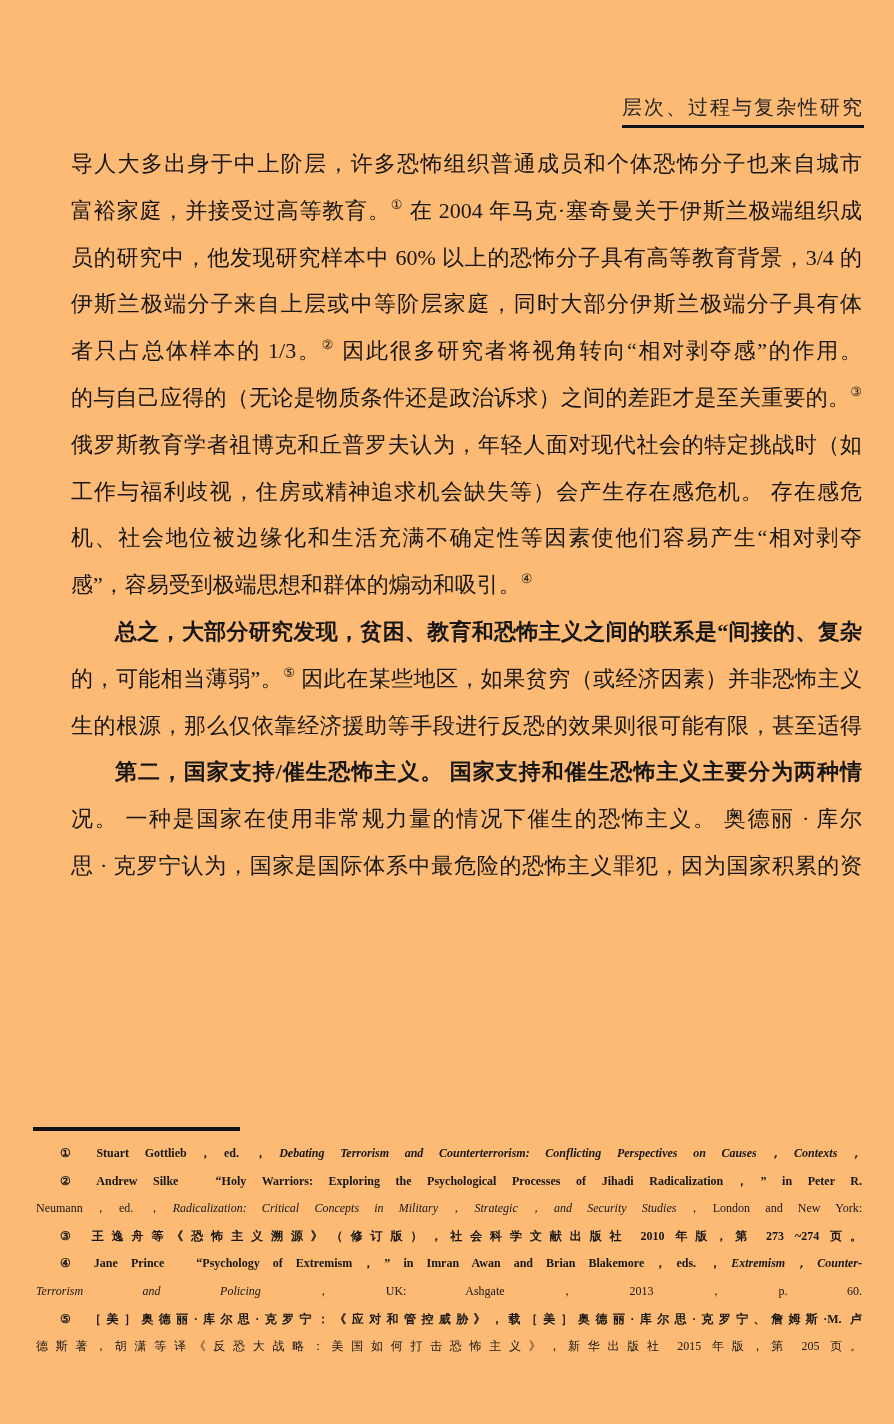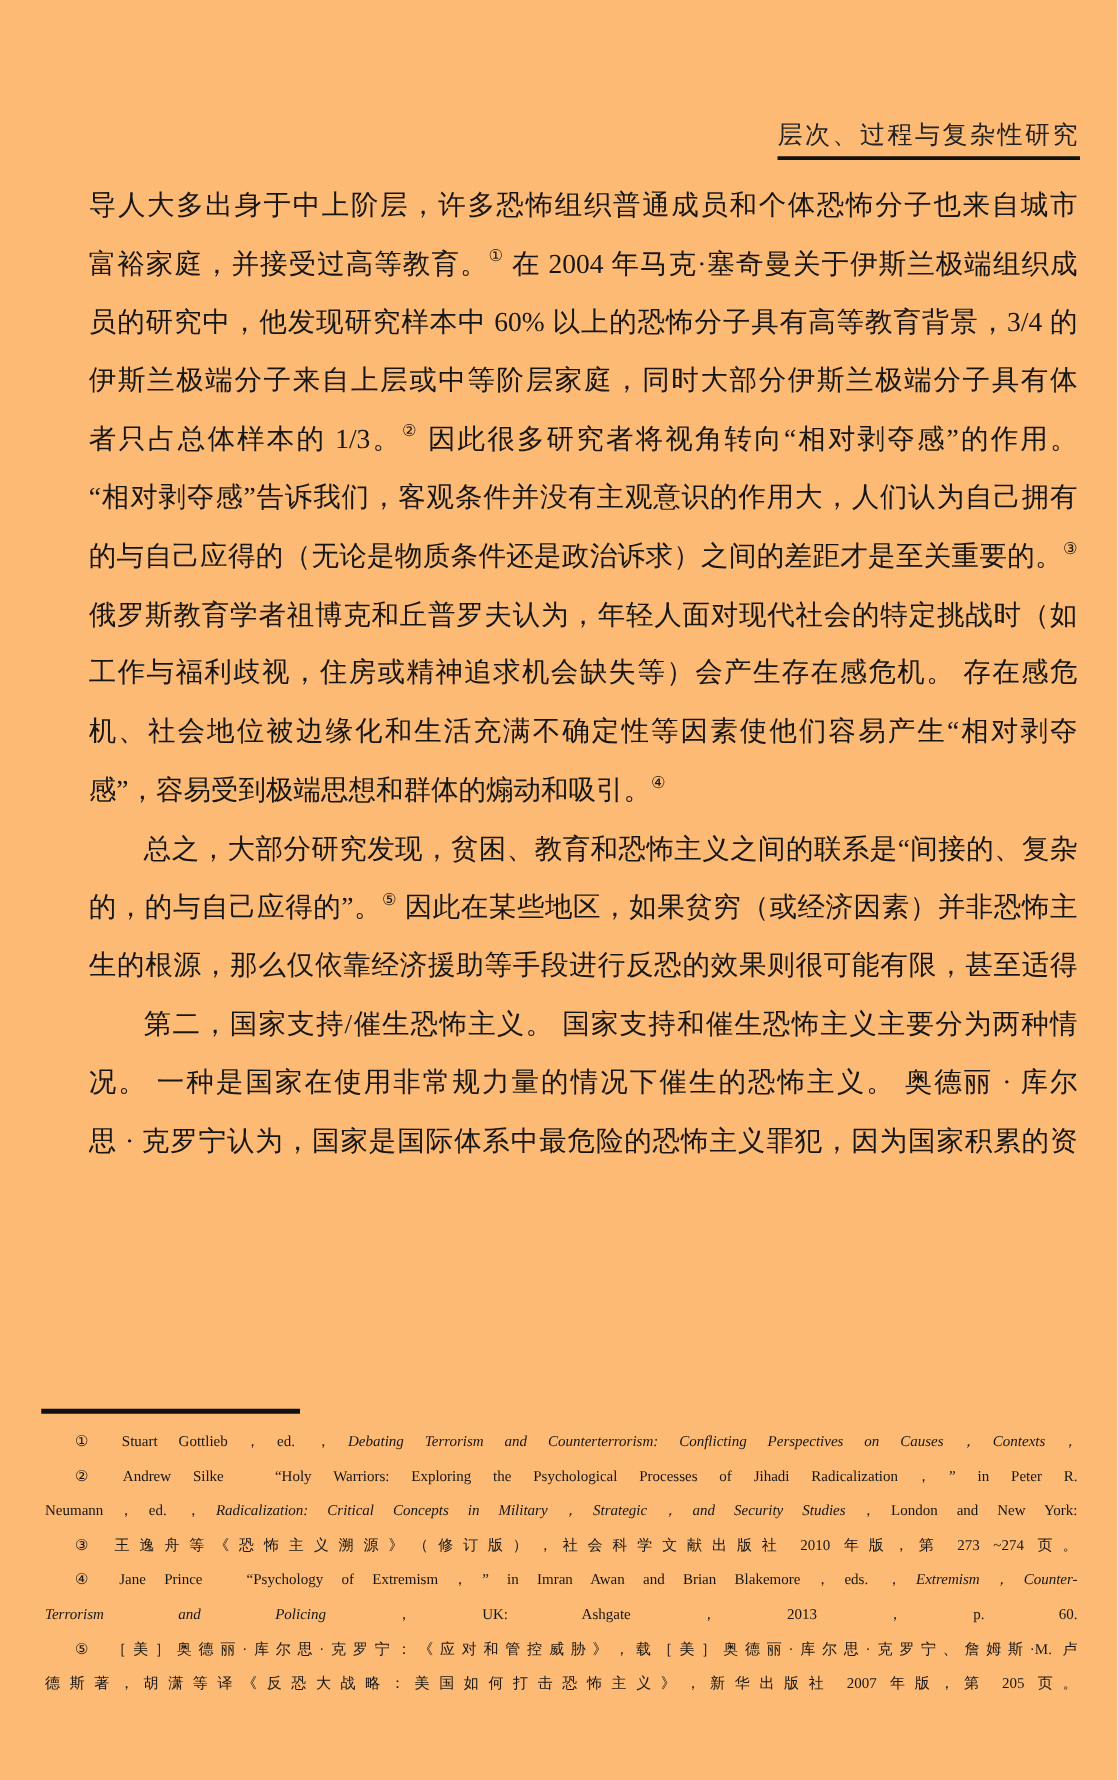--- a/index.html
+++ b/index.html
@@ -32,21 +32,21 @@
   .body-text .line {
     font-size: 22px;
     height: 46.8px;
     line-height: 46.8px;
     text-align: justify;
     text-align-last: justify;
     overflow: hidden;
     white-space: normal;
     margin-left: 35px;
   }
-  .line.indent { text-indent: 2em; }
+  .line.indent { text-indent: 2em; font-weight: bold; }
   .line.align-left { text-align-last: left; }
   .sup {
     font-size: 13px;
     vertical-align: 9px;
     line-height: 0;
   }
   .fn-separator {
     position: absolute;
     top: 1127px;
     left: 33px;
@@ -79,30 +79,29 @@
     <span>层次、过程与复杂性研究</span>
   </div>
 
   <div class="body-text" id="body-container">
       <div>
         <div class="line"><span>导人大多出身于中上阶层，许多恐怖组织普通成员和个体恐怖分子也来自城市</span></div>
         <div class="line"><span>富裕家庭，并接受过高等教育。</span><span class="sup">①</span><span> 在 2004 年马克·塞奇曼关于伊斯兰极端组织成</span></div>
         <div class="line"><span>员的研究中，他发现研究样本中 60% 以上的恐怖分子具有高等教育背景，3/4 的</span></div>
         <div class="line"><span>伊斯兰极端分子来自上层或中等阶层家庭，同时大部分伊斯兰极端分子具有体</span></div>
         <div class="line"><span>者只占总体样本的 1/3。</span><span class="sup">②</span><span> 因此很多研究者将视角转向“相对剥夺感”的作用。</span></div>
-        <div class="line"><span>“相对剥夺感”告诉我们，客观条件并没有主观意识的作用大，人们认为自己拥有</span></div>
         <div class="line"><span>的与自己应得的（无论是物质条件还是政治诉求）之间的差距才是至关重要的。</span><span class="sup">③</span></div>
         <div class="line"><span>俄罗斯教育学者祖博克和丘普罗夫认为，年轻人面对现代社会的特定挑战时（如</span></div>
         <div class="line"><span>工作与福利歧视，住房或精神追求机会缺失等）会产生存在感危机。 存在感危</span></div>
         <div class="line"><span>机、社会地位被边缘化和生活充满不确定性等因素使他们容易产生“相对剥夺</span></div>
         <div class="line align-left"><span>感”，容易受到极端思想和群体的煽动和吸引。</span><span class="sup">④</span></div>
       </div>
       <div>
         <div class="line indent"><span>总之，大部分研究发现，贫困、教育和恐怖主义之间的联系是“间接的、复杂</span></div>
-        <div class="line"><span>的，的与自己应得的”。</span><span class="sup">⑤</span><span> 因此在某些地区，如果贫穷（或经济因素）并非恐怖主义产</span></div>
+        <div class="line"><span>的，可能相当薄弱”。</span><span class="sup">⑤</span><span> 因此在某些地区，如果贫穷（或经济因素）并非恐怖主义产</span></div>
         <div class="line"><span>生的根源，那么仅依靠经济援助等手段进行反恐的效果则很可能有限，甚至适得</span></div>
       </div>
       <div>
         <div class="line indent"><span>第二，国家支持/催生恐怖主义。 国家支持和催生恐怖主义主要分为两种情</span></div>
         <div class="line"><span>况。 一种是国家在使用非常规力量的情况下催生的恐怖主义。 奥德丽 · 库尔</span></div>
         <div class="line"><span>思 · 克罗宁认为，国家是国际体系中最危险的恐怖主义罪犯，因为国家积累的资</span></div>
       </div>
     </div>
 
   <div class="fn-separator"></div>
@@ -117,16 +116,16 @@
       </div>
       <div>
         <div class="line indent align-left"><span class="fn-marker">③</span><span>王逸舟等《恐怖主义溯源》（修订版），社会科学文献出版社 2010 年版，第 273 ~274 页。</span></div>
       </div>
       <div>
         <div class="line indent"><span class="fn-marker">④</span><span>Jane Prince　“Psychology of Extremism，” in Imran Awan and Brian Blakemore，eds. ，</span><span class="i">Extremism，Counter-</span></div>
         <div class="line align-left"><span class="i">Terrorism and Policing</span><span>，UK: Ashgate，2013，p. 60.</span></div>
       </div>
       <div>
         <div class="line indent"><span class="fn-marker">⑤</span><span>［美］奥德丽·库尔思·克罗宁：《应对和管控威胁》，载［美］奥德丽·库尔思·克罗宁、詹姆斯·M. 卢</span></div>
-        <div class="line align-left"><span>德斯著，胡潇等译《反恐大战略：美国如何打击恐怖主义》，新华出版社 2007 年版，第 205 页。</span></div>
+        <div class="line align-left"><span>德斯著，胡潇等译《反恐大战略：美国如何打击恐怖主义》，新华出版社 2015 年版，第 205 页。</span></div>
       </div>
     </div>
 </div>
 
 </body></html>

